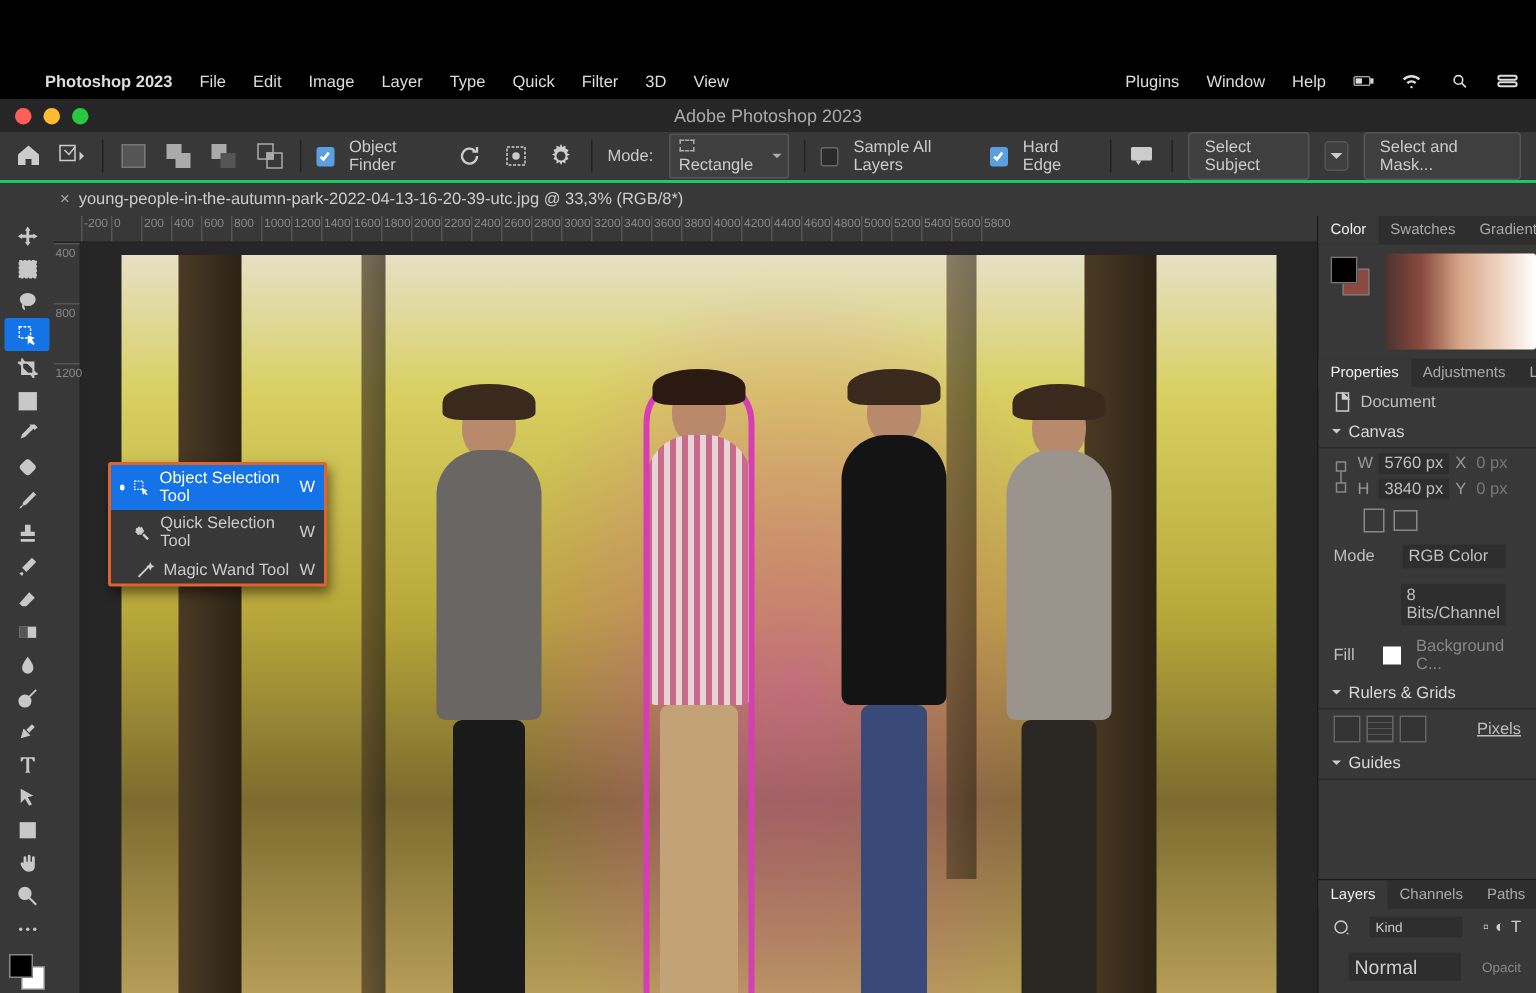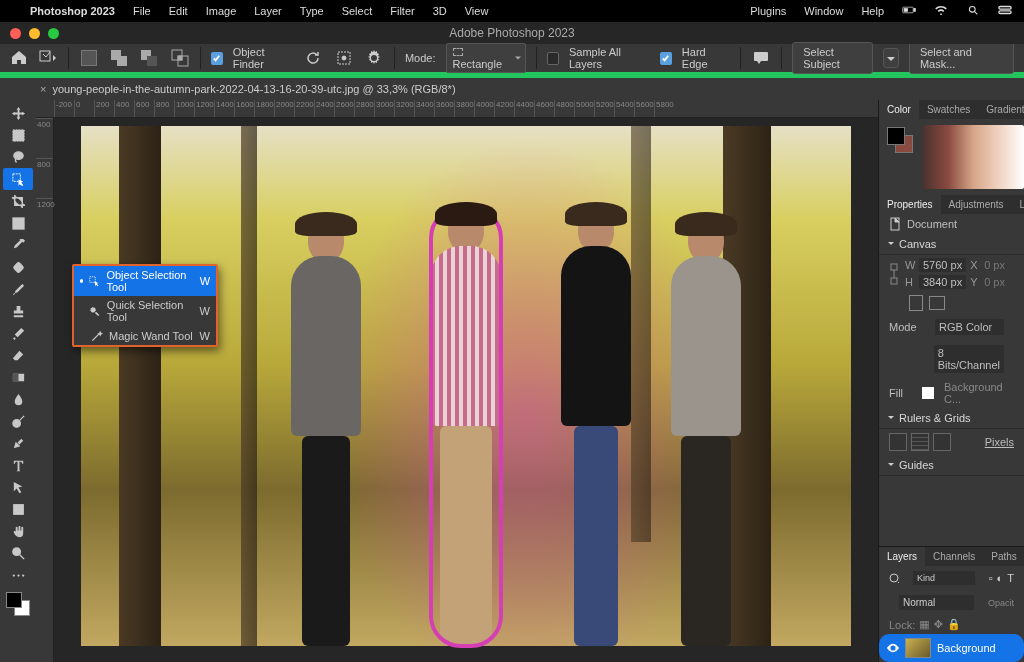--- a/index.html
+++ b/index.html
@@ -1,33 +1,33 @@
 <!DOCTYPE html>
 <html><head>
 <meta charset="utf-8">
 <style>
   * { margin: 0; padding: 0; box-sizing: border-box; font-family: -apple-system, "Helvetica Neue", Arial, sans-serif; font-size: 11px; user-select: none; }
   body { background: #000; color: #ccc; width: 1024px; height: 662px; overflow: hidden; }
 
   
-  .mac-menubar { height: 22px; background: #000; display: flex; align-items: center; padding: 0 12px; gap: 18px; color: #ddd; }
+  .mac-menubar { height: 22px; background: #000; display: flex; align-items: center; padding: 0 12px; gap: 18px; color: #ddd; margin-top: 44px; }
   .mac-menubar .spacer { flex: 1; }
   .mac-menubar .item { white-space: nowrap; }
   .mac-menubar .bold { font-weight: 600; }
   .mac-menubar .ico { width: 14px; height: 10px; display:inline-block; }
 
   
   .win-title { height: 22px; background: #262626; display:flex; align-items:center; position:relative; }
   .lights { display:flex; gap:8px; padding-left:10px; }
   .light { width:11px; height:11px; border-radius:50%; }
   .light.r { background:#ff5f57; } .light.y { background:#febc2e; } .light.g { background:#28c840; }
   .win-title .title { position:absolute; left:0; right:0; text-align:center; color:#aaa; font-size:12px; }
 
   
-  .options { height:34px; background:#383838; border-bottom:6px solid #22c55e; display:flex; align-items:center; gap:10px; padding:0 10px; }
+  .options { height:34px; background:#383838; border-bottom:2px solid #22c55e; display:flex; align-items:center; gap:10px; padding:0 10px; }
   .home-ico { width:18px; height:16px; }
   .sep { width:1px; height:22px; background:#222; }
   .sq { width:16px; height:16px; background:#555; border:1px solid #777; }
   .checkbox { width:13px; height:13px; background:#5aa0e0; border-radius:2px; display:inline-flex; align-items:center; justify-content:center; }
   .checkbox.off { background:#2a2a2a; border:1px solid #666; }
   .checkbox svg { width:9px; height:9px; }
   .opt-lbl { color:#ccc; }
   .dropdown { background:#3f3f3f; border:1px solid #555; border-radius:2px; padding:2px 14px 2px 6px; position:relative; color:#ccc; }
   .dropdown::after { content:''; position:absolute; right:4px; top:50%; border:3px solid transparent; border-top-color:#aaa; transform:translateY(-25%); }
   .btn { background:#3f3f3f; border:1px solid #555; border-radius:3px; padding:3px 10px; color:#ccc; }
@@ -114,21 +114,21 @@
 <div class="mac-menubar">
   <span><svg viewBox="0 0 14 14" fill="#ddd">
         <path d="M10.5 7.2c0-1.6 1.3-2.4 1.4-2.4-0.8-1.1-1.9-1.3-2.3-1.3-1-0.1-1.9 0.6-2.4 0.6s-1.3-0.6-2.1-0.6c-1.1 0-2.1 0.6-2.6 1.6-1.1 2-0.3 4.9 0.8 6.5 0.5 0.8 1.2 1.6 2 1.6s1.1-0.5 2.1-0.5 1.2 0.5 2.1 0.5 1.4-0.8 1.9-1.5c0.6-0.9 0.9-1.7 0.9-1.8 0 0-1.7-0.7-1.8-2.7zM8.9 2.4c0.4-0.5 0.7-1.3 0.6-2-0.6 0-1.4 0.4-1.8 0.9-0.4 0.5-0.8 1.2-0.7 1.9 0.7 0.1 1.4-0.3 1.9-0.8z"></path>
       </svg></span>
   <span class="item bold">Photoshop 2023</span>
   <span class="item">File</span>
   <span class="item">Edit</span>
   <span class="item">Image</span>
   <span class="item">Layer</span>
   <span class="item">Type</span>
-  <span class="item">Select</span>
+  <span class="item">Quick</span>
   <span class="item">Filter</span>
   <span class="item">3D</span>
   <span class="item">View</span>
   <span class="spacer"></span>
   <span class="item">Plugins</span>
   <span class="item">Window</span>
   <span class="item">Help</span>
   <span><svg class="ico" viewBox="0 0 20 10" fill="none" stroke="#ddd">
         <rect x="1" y="1" width="15" height="8" rx="1"></rect>
         <rect x="17" y="3" width="2" height="4" fill="#ddd"></rect>
@@ -580,21 +580,21 @@
         <svg width="10" height="10" fill="none" stroke="#ccc">
             <circle cx="5" cy="5" r="4"></circle>
             <line x1="9" y1="9" x2="12" y2="12"></line>
           </svg>
         <span class="sel-row" style="flex:1;font-size:9px">Kind</span>
         <span>▫</span>
         <span>◐</span>
         <span>T</span>
       </div>
       <div class="prop-row" style="gap:4px">
-        <span class="sel-row" style="flex:1;font-size:10px">Normal</span>
+        <span class="sel-row" style="flex:1;font-size:13px">Normal</span>
         <span style="font-size:9px;color:#888">Opacit</span>
       </div>
       <div class="prop-row" style="gap:4px;font-size:9px;color:#888">
         <span>Lock:</span>
         <span>▦</span>
         <span>✥</span>
         <span>🔒</span>
       </div>
       <div class="layer-row">
         <svg class="eye" viewBox="0 0 14 10" fill="#fff">

